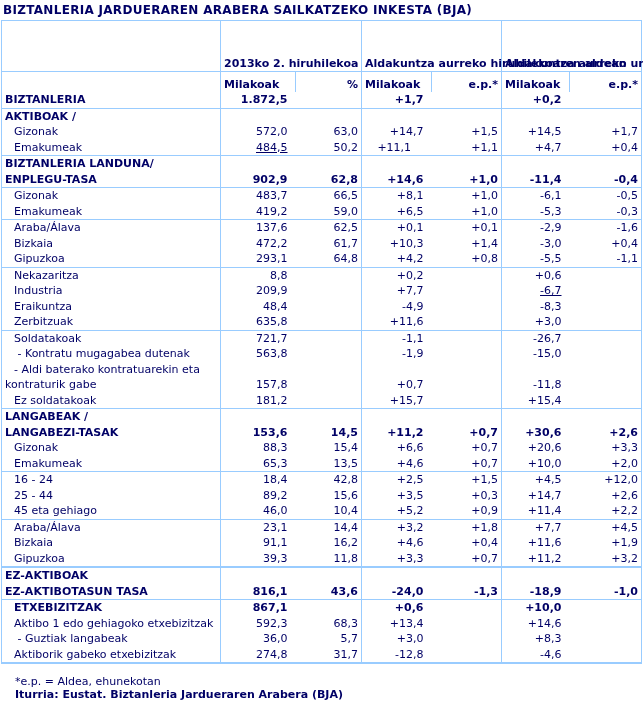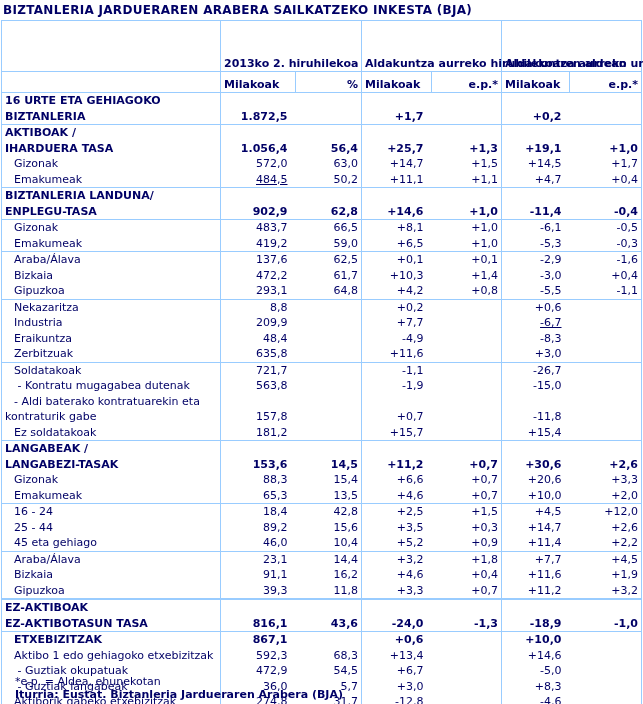--- a/index.html
+++ b/index.html
@@ -59,64 +59,49 @@
       <th class="vl"></th>
       <th class="vl left">Milakoak</th>
       <th class="sub-vl right">%</th>
       <th class="vl left">Milakoak</th>
       <th class="sub-vl right">e.p.*</th>
       <th class="vl left">Milakoak</th>
       <th class="sub-vl right outer-r">e.p.*</th>
     </tr>
   </thead>
   <tbody id="tbody">
-      <tr class="top-border">
-        <td class="lbl vl b">16 URTE ETA GEHIAGOKO</td>
-        <td colspan="2" class="vl"></td>
-        <td colspan="2" class="vl"></td>
-        <td colspan="2" class="vl outer-r"></td>
-      </tr>
       <tr class="">
         <td class="lbl vl b" style="white-space: pre;">BIZTANLERIA</td>
         <td class="num vl b" style="padding-right: 8px;">1.872,5</td>
         <td class="num b"></td>
         <td class="num vl b" style="padding-right: 8px;">+1,7</td>
         <td class="num b"></td>
         <td class="num vl b" style="padding-right: 8px;">+0,2</td>
         <td class="num outer-r b"></td>
       </tr>
       <tr class="top-border">
         <td class="lbl vl b">AKTIBOAK /</td>
         <td colspan="2" class="vl"></td>
         <td colspan="2" class="vl"></td>
         <td colspan="2" class="vl outer-r"></td>
       </tr>
       <tr class="">
-        <td class="lbl vl b" style="white-space: pre;">IHARDUERA TASA</td>
-        <td class="num vl b" style="padding-right: 8px;">1.056,4</td>
-        <td class="num b">56,4</td>
-        <td class="num vl b" style="padding-right: 8px;">+25,7</td>
-        <td class="num b">+1,3</td>
-        <td class="num vl b" style="padding-right: 8px;">+19,1</td>
-        <td class="num outer-r b">+1,0</td>
-      </tr>
-      <tr class="">
         <td class="lbl vl ind1" style="white-space: pre;">Gizonak</td>
         <td class="num vl" style="padding-right: 8px;">572,0</td>
         <td class="num">63,0</td>
         <td class="num vl" style="padding-right: 8px;">+14,7</td>
         <td class="num">+1,5</td>
         <td class="num vl" style="padding-right: 8px;">+14,5</td>
         <td class="num outer-r">+1,7</td>
       </tr>
       <tr class="">
         <td class="lbl vl ind1" style="white-space: pre;">Emakumeak</td>
         <td class="num vl" style="padding-right: 8px; text-decoration: underline;">484,5</td>
         <td class="num">50,2</td>
-        <td class="num vl" style="padding-right: 8px;">+11,1</td>
+        <td class="num vl" style="padding-right: 8px; text-align: center;">+11,1</td>
         <td class="num">+1,1</td>
         <td class="num vl" style="padding-right: 8px;">+4,7</td>
         <td class="num outer-r">+0,4</td>
       </tr>
       <tr class="top-border">
         <td class="lbl vl b">BIZTANLERIA LANDUNA/</td>
         <td colspan="2" class="vl"></td>
         <td colspan="2" class="vl"></td>
         <td colspan="2" class="vl outer-r"></td>
       </tr>
@@ -366,29 +351,20 @@
       <tr class="">
         <td class="lbl vl ind1" style="white-space: pre;">Aktibo 1 edo gehiagoko etxebizitzak</td>
         <td class="num vl" style="padding-right: 8px;">592,3</td>
         <td class="num">68,3</td>
         <td class="num vl" style="padding-right: 8px;">+13,4</td>
         <td class="num"></td>
         <td class="num vl" style="padding-right: 8px;">+14,6</td>
         <td class="num outer-r"></td>
       </tr>
       <tr class="">
-        <td class="lbl vl ind1" style="white-space: pre;"> - Guztiak okupatuak</td>
-        <td class="num vl" style="padding-right: 8px;">472,9</td>
-        <td class="num">54,5</td>
-        <td class="num vl" style="padding-right: 8px;">+6,7</td>
-        <td class="num"></td>
-        <td class="num vl" style="padding-right: 8px;">-5,0</td>
-        <td class="num outer-r"></td>
-      </tr>
-      <tr class="">
         <td class="lbl vl ind1" style="white-space: pre;"> - Guztiak langabeak</td>
         <td class="num vl" style="padding-right: 8px;">36,0</td>
         <td class="num">5,7</td>
         <td class="num vl" style="padding-right: 8px;">+3,0</td>
         <td class="num"></td>
         <td class="num vl" style="padding-right: 8px;">+8,3</td>
         <td class="num outer-r"></td>
       </tr>
       <tr class="last">
         <td class="lbl vl ind1" style="white-space: pre;">Aktiborik gabeko etxebizitzak</td>

